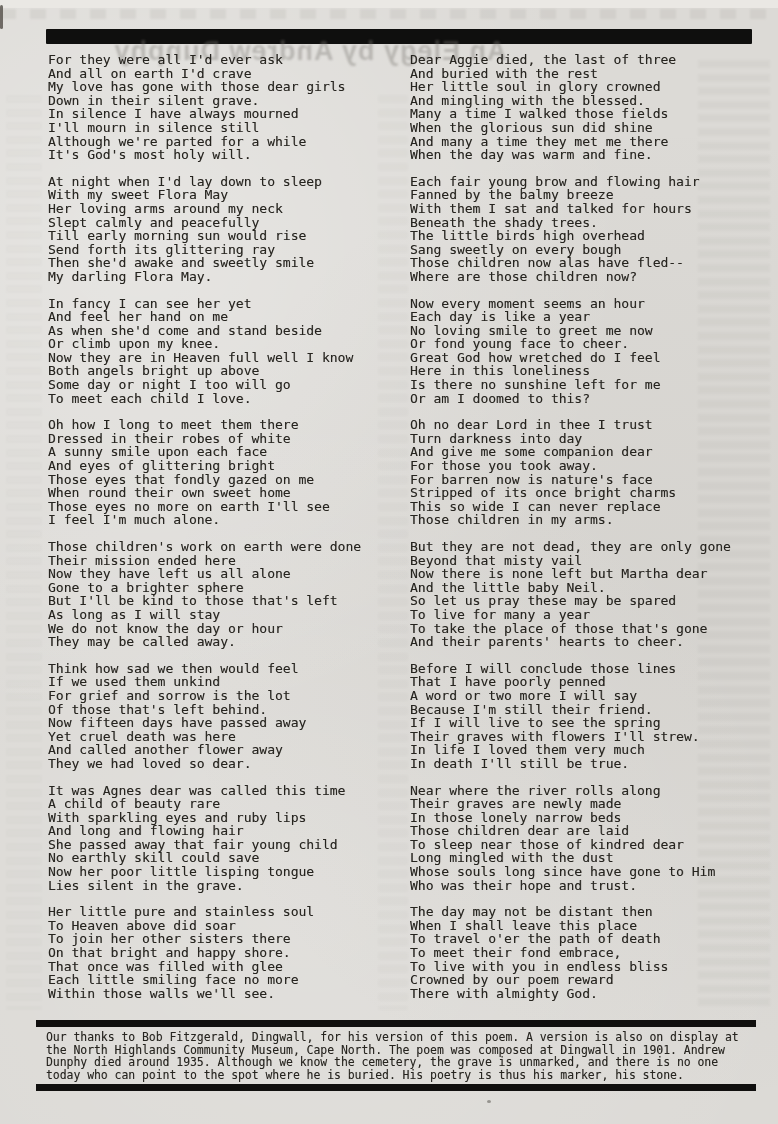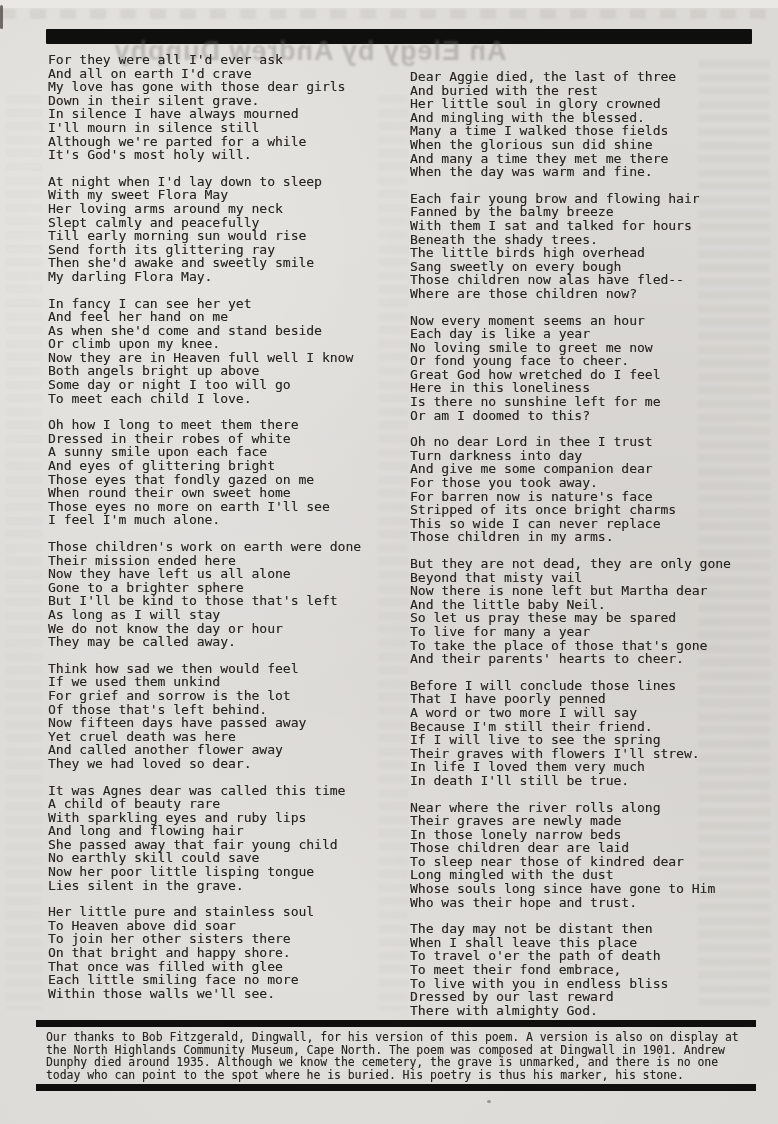--- a/index.html
+++ b/index.html
@@ -41,21 +41,21 @@
     position:absolute;
     background:repeating-linear-gradient(180deg, rgba(112,109,101,0.12) 0 8px, transparent 8px 13.6px);
     filter:blur(1px);
   }
   .ghost-right{left:698px;top:60px;width:72px;height:950px;opacity:.45;}
   .ghost-center{left:378px;top:95px;width:30px;height:915px;opacity:.30;}
   .ghost-left{left:6px;top:95px;width:36px;height:915px;opacity:.25;}
   
   .poem{position:absolute;left:48px;top:53px;width:710px;display:flex;justify-content:flex-end;}
   .col-left{width:362px;}
-  .col-right{width:348px;margin-top:17px;}
+  .col-right{width:348px;}
   .stanza{margin:0 0 13px 0;}
   .line{
     font-size:13px;line-height:13.6px;white-space:pre;color:#26241f;
     text-shadow:0.3px 0.3px 0 rgba(40,38,34,0.35);
   }
   
   .footer{position:absolute;left:46px;top:1031px;width:712px;}
   .footer .fline{
     font-size:11.4px;line-height:12.7px;white-space:pre;color:#26241f;
     text-shadow:0.3px 0.3px 0 rgba(40,38,34,0.3);
@@ -228,21 +228,21 @@
           <div class="line">Long mingled with the dust</div>
           <div class="line">Whose souls long since have gone to Him</div>
           <div class="line">Who was their hope and trust.</div>
         </div>
         <div class="stanza">
           <div class="line">The day may not be distant then</div>
           <div class="line">When I shall leave this place</div>
           <div class="line">To travel o'er the path of death</div>
           <div class="line">To meet their fond embrace,</div>
           <div class="line">To live with you in endless bliss</div>
-          <div class="line">Dressed by our last reward</div>
+          <div class="line">Crowned by our poem reward</div>
           <div class="line">There with almighty God.</div>
         </div>
       </div>
   </div>
 
   <div class="rule-top"></div>
   <div class="footer" id="footer-lines">
       <div class="fline">Our thanks to Bob Fitzgerald, Dingwall, for his version of this poem. A version is also on display at</div>
       <div class="fline">the North Highlands Community Museum, Cape North. The poem was composed at Dingwall in 1901. Andrew</div>
       <div class="fline">Dunphy died around 1935. Although we know the cemetery, the grave is unmarked, and there is no one</div>

